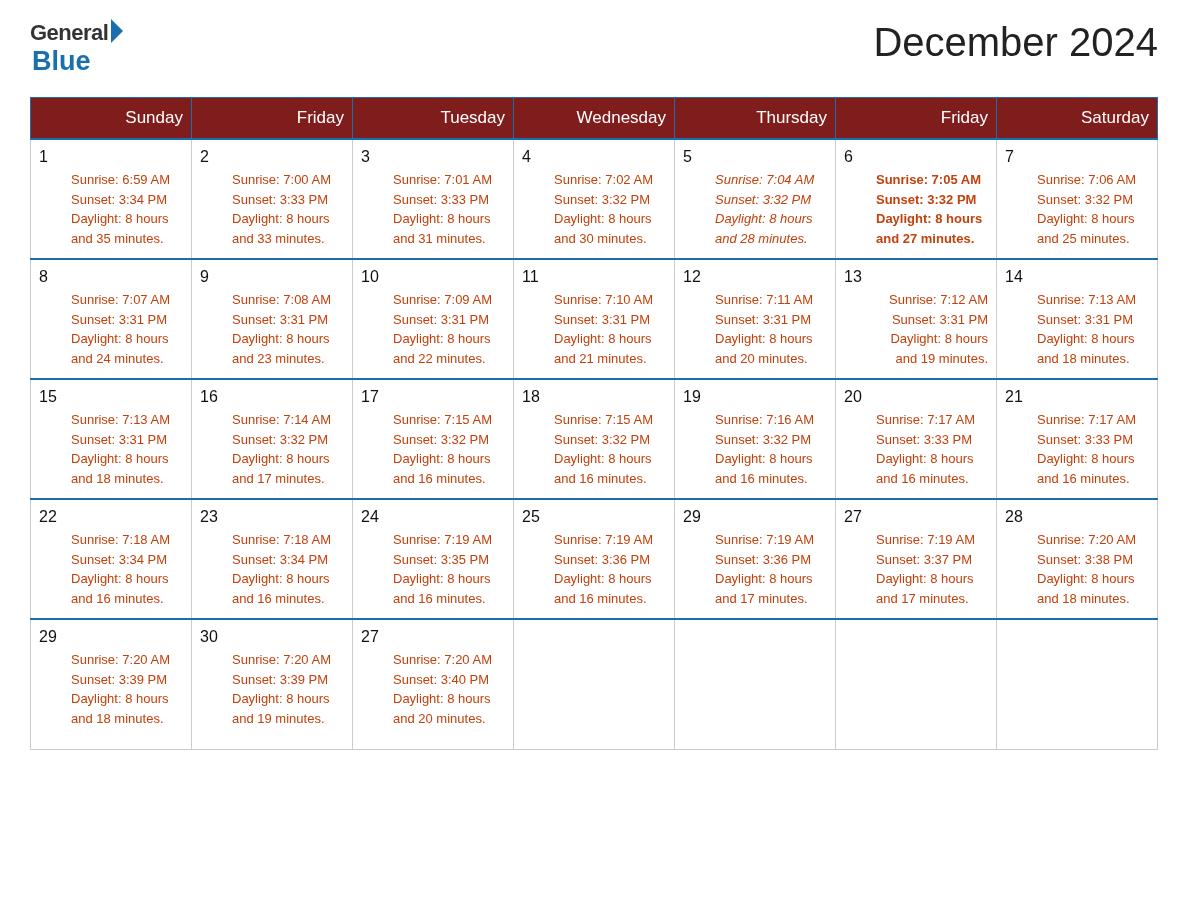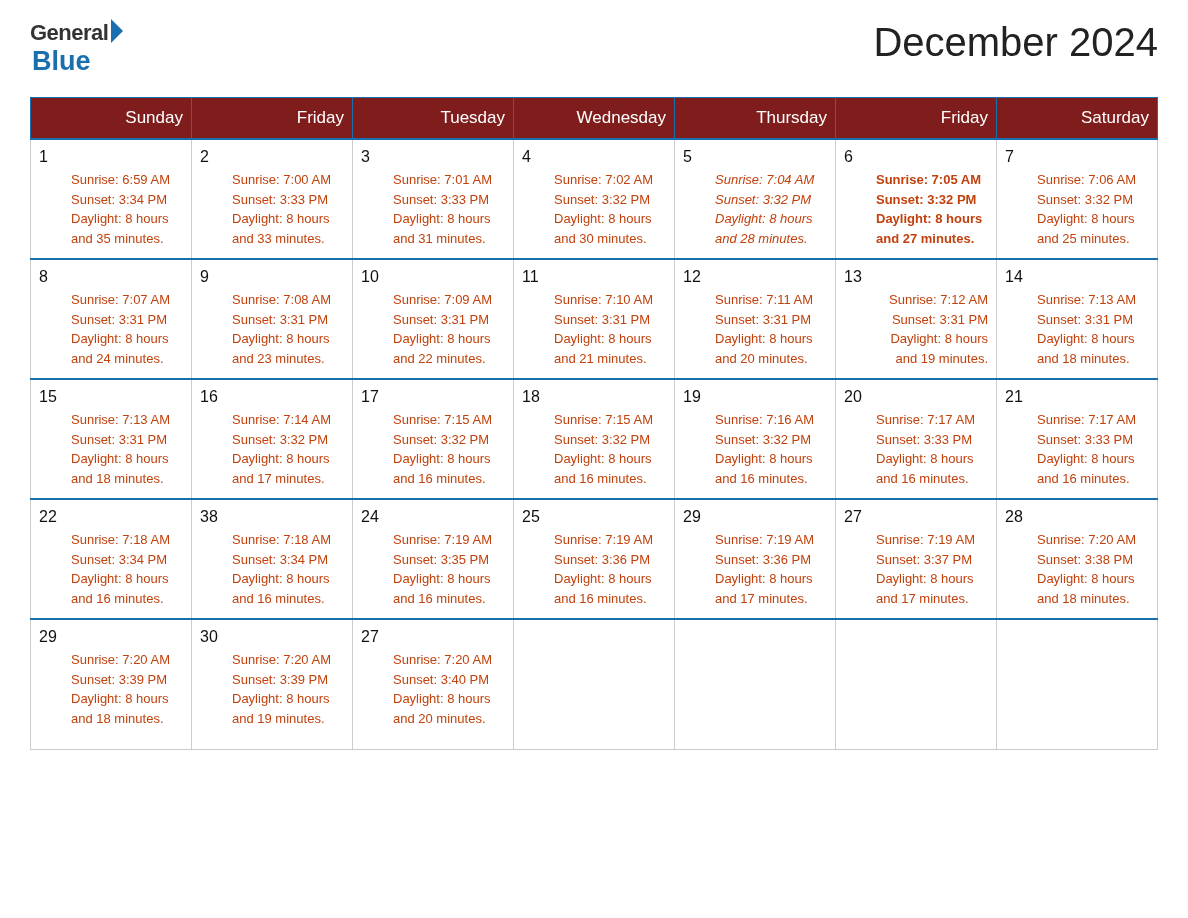--- a/index.html
+++ b/index.html
@@ -288,21 +288,21 @@
       </tr>
       <tr>
         <td>
           <span class="day-num">22</span>
           <div class="day-info" style="white-space: pre-line;">Sunrise: 7:18 AM
 Sunset: 3:34 PM
 Daylight: 8 hours
 and 16 minutes.</div>
         </td>
         <td>
-          <span class="day-num">38</span>
+          <span class="day-num">23</span>
           <div class="day-info" style="white-space: pre-line;">Sunrise: 7:18 AM
 Sunset: 3:34 PM
 Daylight: 8 hours
 and 16 minutes.</div>
         </td>
         <td>
           <span class="day-num">24</span>
           <div class="day-info" style="white-space: pre-line;">Sunrise: 7:19 AM
 Sunset: 3:35 PM
 Daylight: 8 hours

